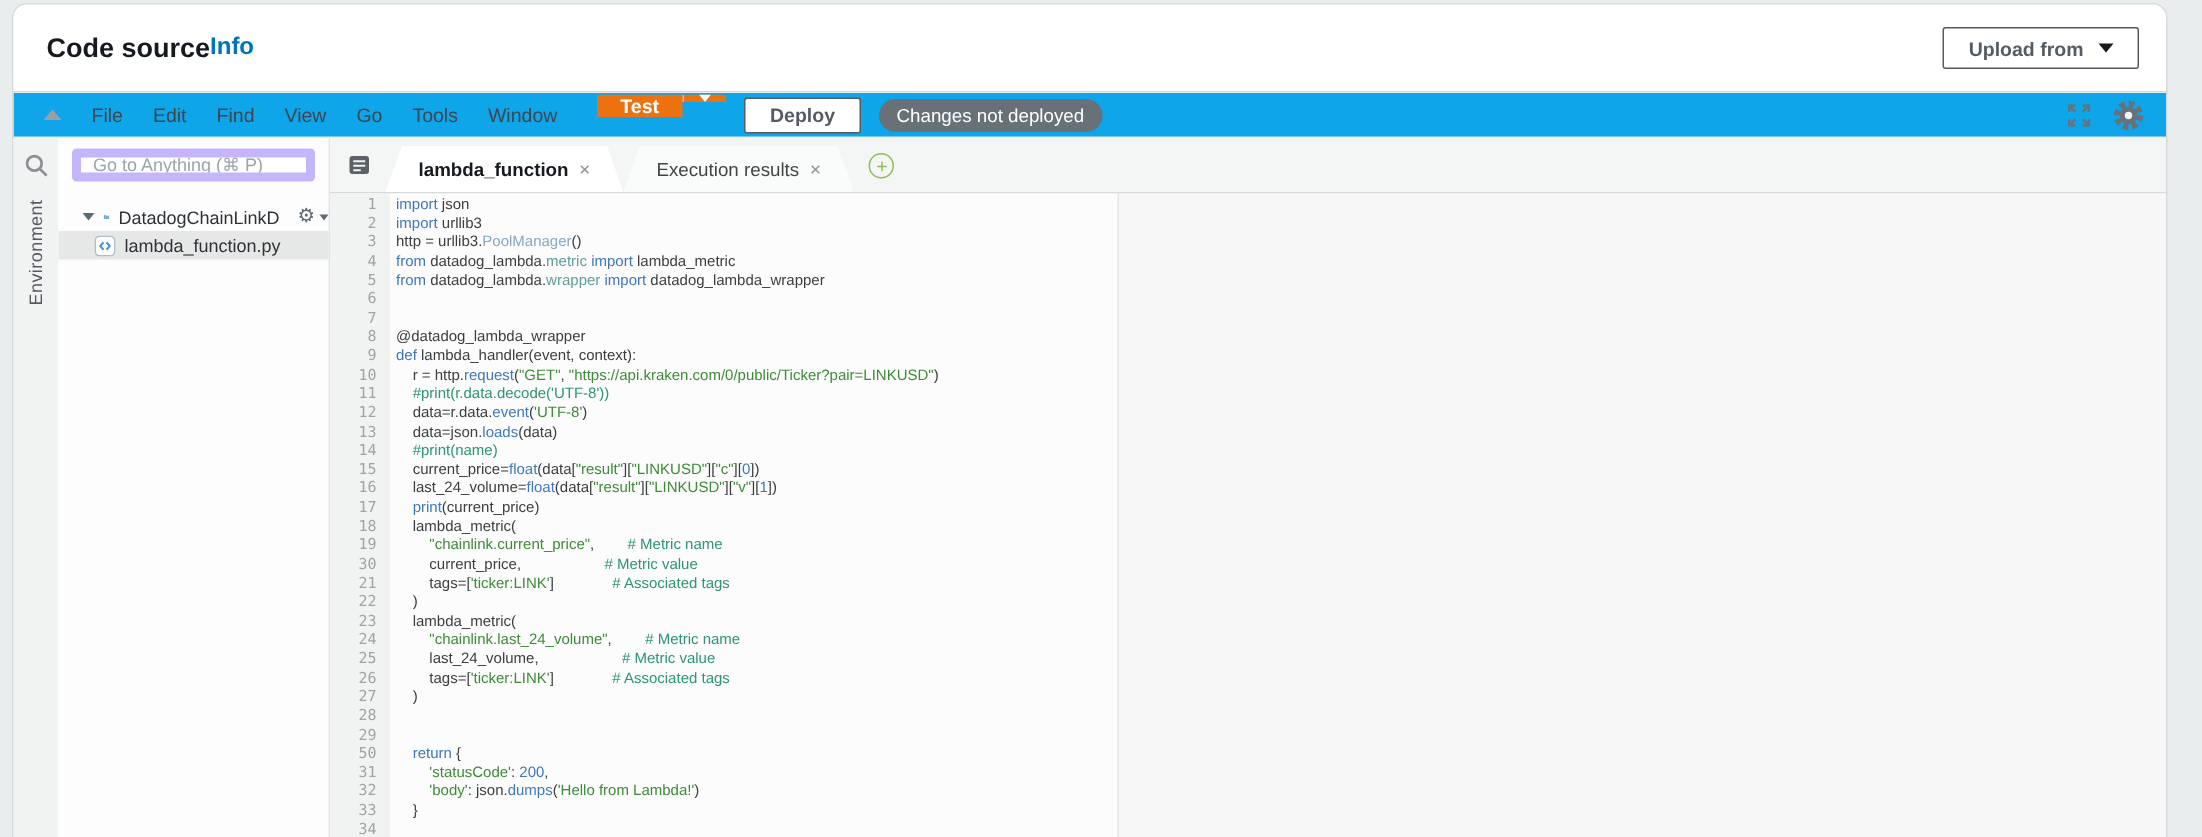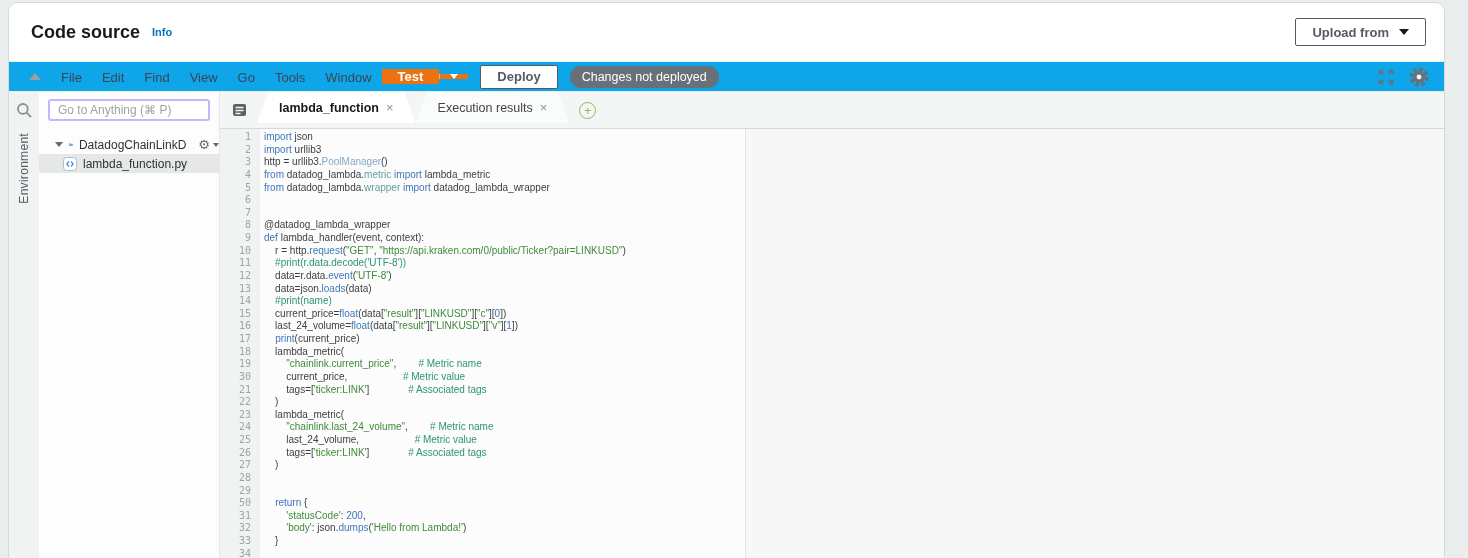--- a/index.html
+++ b/index.html
@@ -4,71 +4,71 @@
 <style>
   * { margin:0; padding:0; box-sizing:border-box; }
   html,body { width:1468px; height:558px; overflow:hidden; background:#eaeded;
               font-family:"Liberation Sans", sans-serif; }
   .card { position:absolute; left:8px; top:2px; width:1437px; height:600px;
           background:#fff; border:1px solid #d5dbdb; border-radius:10px 10px 0 0; overflow:hidden; }
 
   
   .hdr { height:58px; display:flex; align-items:center; padding:0 18px 0 22px; background:#fff; }
   .hdr-title { font-size:18px; font-weight:700; color:#16191f; }
-  .hdr-info { margin-left:12px; font-size:11px; font-weight:700; color:#0073bb; cursor:pointer;text-align:center; }
+  .hdr-info { font-size:16px; font-weight:700; color:#0073bb; cursor:pointer;text-align:center; }
   .hdr-spacer { flex:1; }
   .btn { border:1px solid #545b64; border-radius:2px; background:#fff; color:#545b64;
          font-size:13px; font-weight:700; height:28px; display:inline-flex; align-items:center;
          padding:0 16px; cursor:pointer; font-family:inherit; }
   .caret-down { width:0; height:0; border-left:5px solid transparent; border-right:5px solid transparent;
                 border-top:6px solid #16191f; display:inline-block; margin-left:10px; }
 
   
   .menubar { height:31px; background:#0ea5e9; border-top:1px solid #eaeded; border-bottom:1px solid #eaeded;
              display:flex; align-items:center; padding:0 14px 0 14px; }
   .collapse-tri { width:0; height:0; border-left:6px solid transparent; border-right:6px solid transparent;
                   border-bottom:7px solid #98a0a6; margin:0 10px 0 6px; cursor:pointer; }
   .menu-item { font-size:13px; color:#3f4450; padding:0 10px; cursor:pointer; }
-  .test-btn { display:inline-flex; align-items:center; height:27px; border-radius:2px;
+  .test-btn { margin-left:16px; display:inline-flex; align-items:flex-start; height:27px; border-radius:2px;
               overflow:hidden; cursor:pointer; }
   .test-main { background:#ec7211; color:#fff; font-weight:700; font-size:13px; display:flex;
                align-items:center; padding:0 16px; }
   .test-arrow { background:#ec7211; border-left:1px solid rgba(255,255,255,.45); display:flex;
                 align-items:center; padding:0 10px; }
   .test-arrow .tri { width:0; height:0; border-left:4.5px solid transparent; border-right:4.5px solid transparent;
                      border-top:5.5px solid #fff; }
   .deploy-btn { margin-left:12px; height:24px; }
   .badge { margin-left:12px; background:#687078; color:#fff; font-size:12.5px; border-radius:12px;
            padding:4px 12px; white-space:nowrap; }
   .mb-icons { margin-left:auto; display:flex; align-items:center; gap:14px; }
 
   
   .body-row { display:flex; height:467px; }
   .icon-strip { width:30px; background:#f1f2f2; display:flex; flex-direction:column; align-items:center; }
   .env-label { writing-mode:vertical-rl; transform:rotate(180deg); font-size:12px; color:#545b64;
                margin-top:14px; letter-spacing:.3px; cursor:pointer; }
   .tree-panel { width:180px; background:#fdfdfd; padding-top:7px; }
-  .goto-input { width:162px; height:22px; margin-left:9px; border:2px solid #c4b5fd; border-radius:3px;
+  .goto-input { width:162px; height:22px; margin-left:9px; border:6px solid #c4b5fd; border-radius:3px;
                 font-size:12px; padding:0 8px; color:#333; font-family:inherit; background:#fff; }
   .goto-input::placeholder { color:#9aa5ab; }
   .tree { margin-top:14px; font-size:12px; color:#2e3338; }
   .tree-row { height:19px; display:flex; align-items:center; cursor:pointer; white-space:nowrap; }
   .tree-row.folder-row { padding-left:16px; }
   .tree-row.selected { background:#e6e8e8; padding-left:24px; }
   .tw { width:0; height:0; border-top:5px solid #5f6b73; border-left:4px solid transparent;
         border-right:4px solid transparent; margin-right:6px; }
   .tree-label { margin:0 6px; }
   .tree-gear { margin-left:6px; color:#5f6b73; font-size:13px; font-family:"DejaVu Sans", sans-serif; display:flex; align-items:center; }
   .tree-gear .tri { width:0; height:0; border-left:3.5px solid transparent; border-right:3.5px solid transparent;
                     border-top:4px solid #5f6b73; margin-left:3px; }
 
   
   .editor-col { flex:1; display:flex; flex-direction:column; border-left:1px solid #e4e6e6; }
   .tabbar { height:37px; background:#f4f5f5; border-bottom:1px solid #d8dada; display:flex;
-            align-items:flex-start; padding-left:10px; }
+            align-items:flex-end; padding-left:10px; }
   .tablist-icon { align-self:center; margin:0 10px 0 2px; cursor:pointer; }
   .tab { height:31px; display:flex; align-items:center; font-size:12.5px; color:#444;
          padding:0 22px; clip-path:polygon(11px 0, calc(100% - 11px) 0, 100% 100%, 0 100%);
          background:#fafbfb; cursor:pointer; filter:drop-shadow(0 0 1px #c3c7c7); }
   .tab.active { background:#fff; color:#16191f; font-weight:700; }
   .tab .close { margin-left:7px; color:#8b9198; font-weight:400; font-size:13px; }
   .tab-plus { align-self:center; width:17px; height:17px; border:1px solid #8fbe58; border-radius:50%;
               color:#8fbe58; font-size:13px; line-height:15px; text-align:center; margin-left:10px; cursor:pointer; }
 
   .editor { flex:1; display:flex; position:relative; background:#fcfcfc; overflow:hidden; }

